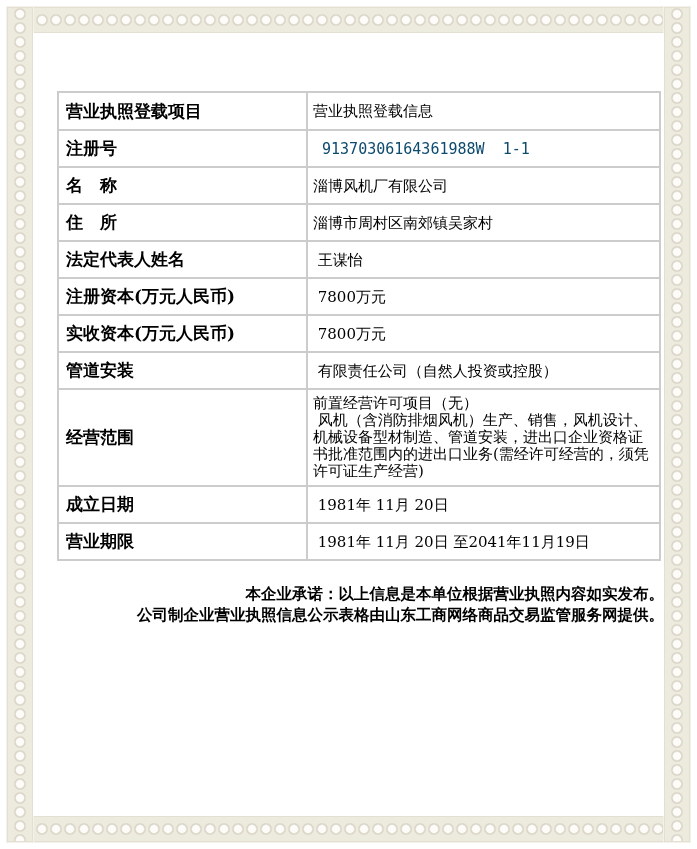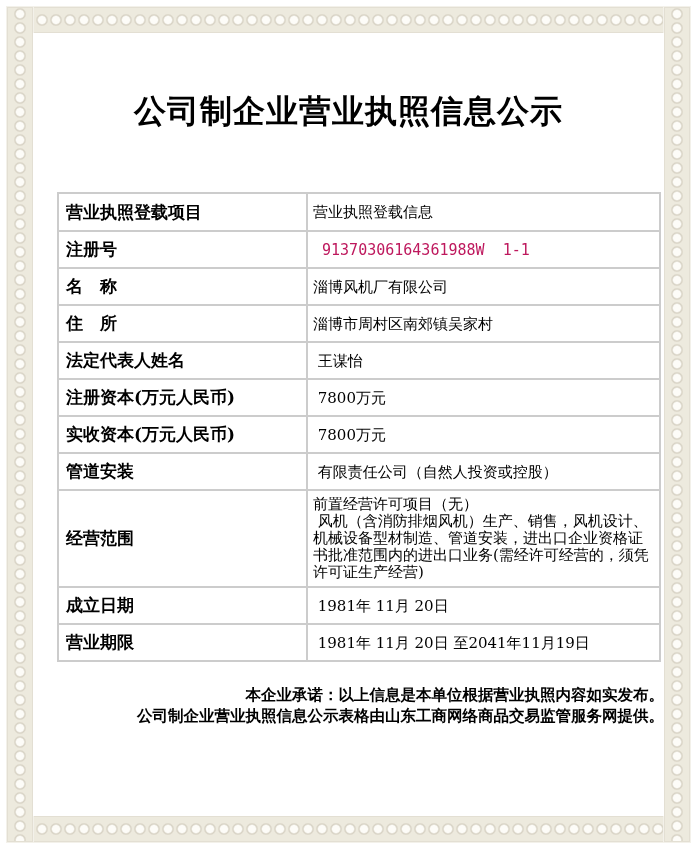--- a/index.html
+++ b/index.html
@@ -49,40 +49,39 @@
   td.label {
     width:236px; font-weight:700; font-size:17px;
     padding:5px 4px 5px 7px;
   }
   td.value {
     width:342px; font-size:15px; padding:5px 4px 5px 5px;
     white-space:pre-wrap; line-height:20px;
   }
   td.value.center { }
   td.value.muted {
-    color:#be185d; font-family:"DejaVu Sans Mono", monospace; font-size:15px;
+    color:#0c4a6e; font-family:"DejaVu Sans Mono", monospace; font-size:15px;
   }
   tr.r-scope td.value { line-height:17px; }
   .footer {
     margin:23px 0 0 30px;
     font-family:"DejaVu Sans", sans-serif; font-weight:700;
     font-size:15.5px; line-height:21px;text-align:right;
   }
 </style>
 </head>
 <body>
 
 <div class="frame-band h top"></div>
 <div class="frame-band h bottom"></div>
 <div class="frame-band v left"></div>
 <div class="frame-band v right"></div>
 
 <div class="content">
 
-  <h1 class="title">公司制企业营业执照信息公示</h1>
 
   <table class="license">
     <tbody>
       <tr class="r-header">
         <td class="label">营业执照登载项目</td>
         <td class="value center">营业执照登载信息</td>
       </tr>
       <tr>
         <td class="label">注册号</td>
         <td class="value muted"> 91370306164361988W  1-1</td>

